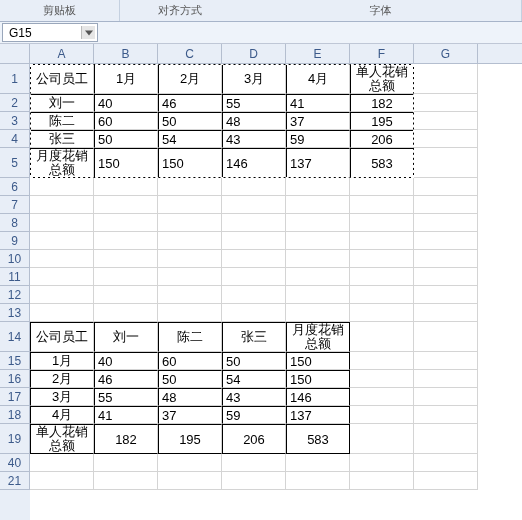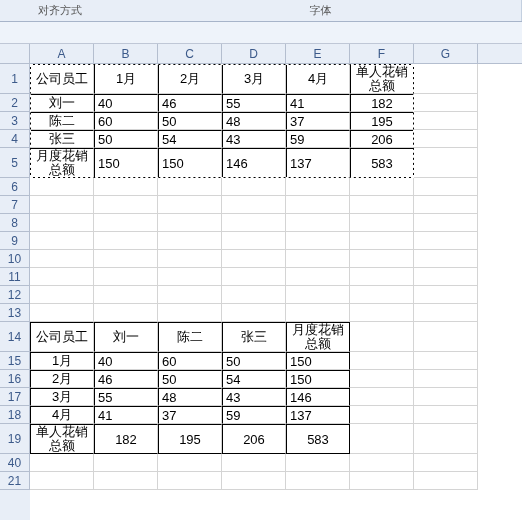--- a/index.html
+++ b/index.html
@@ -166,25 +166,34 @@
   }
   .ants .dash-white {
     position: absolute; inset: 0;
     border: 1.5px dashed #fff;
   }
 </style>
 </head>
 <body>
 
 <div class="ribbon-bottom">
+  <div class="ribbon-section" style="flex:0 0 120px">剪贴板</div>
   <div class="ribbon-section" style="flex:0 0 120px;border-right:none">对齐方式</div>
   <div class="ribbon-section">字体</div>
 </div>
 
 <div class="namebox-row">
+  <div class="name-box">
+    <span>G15</span>
+    <span class="dd">
+      <svg viewBox="0 0 10 6">
+          <path d="M0 0 L5 6 L10 0 Z" fill="#555"></path>
+        </svg>
+    </span>
+  </div>
 </div>
 
 <div class="grid-wrap">
   <div class="corner"></div>
   <div class="col-headers" id="colH">
       <div class="ch" style="width: 64px;">A</div>
       <div class="ch" style="width: 64px;">B</div>
       <div class="ch" style="width: 64px;">C</div>
       <div class="ch" style="width: 64px;">D</div>
       <div class="ch" style="width: 64px;">E</div>

